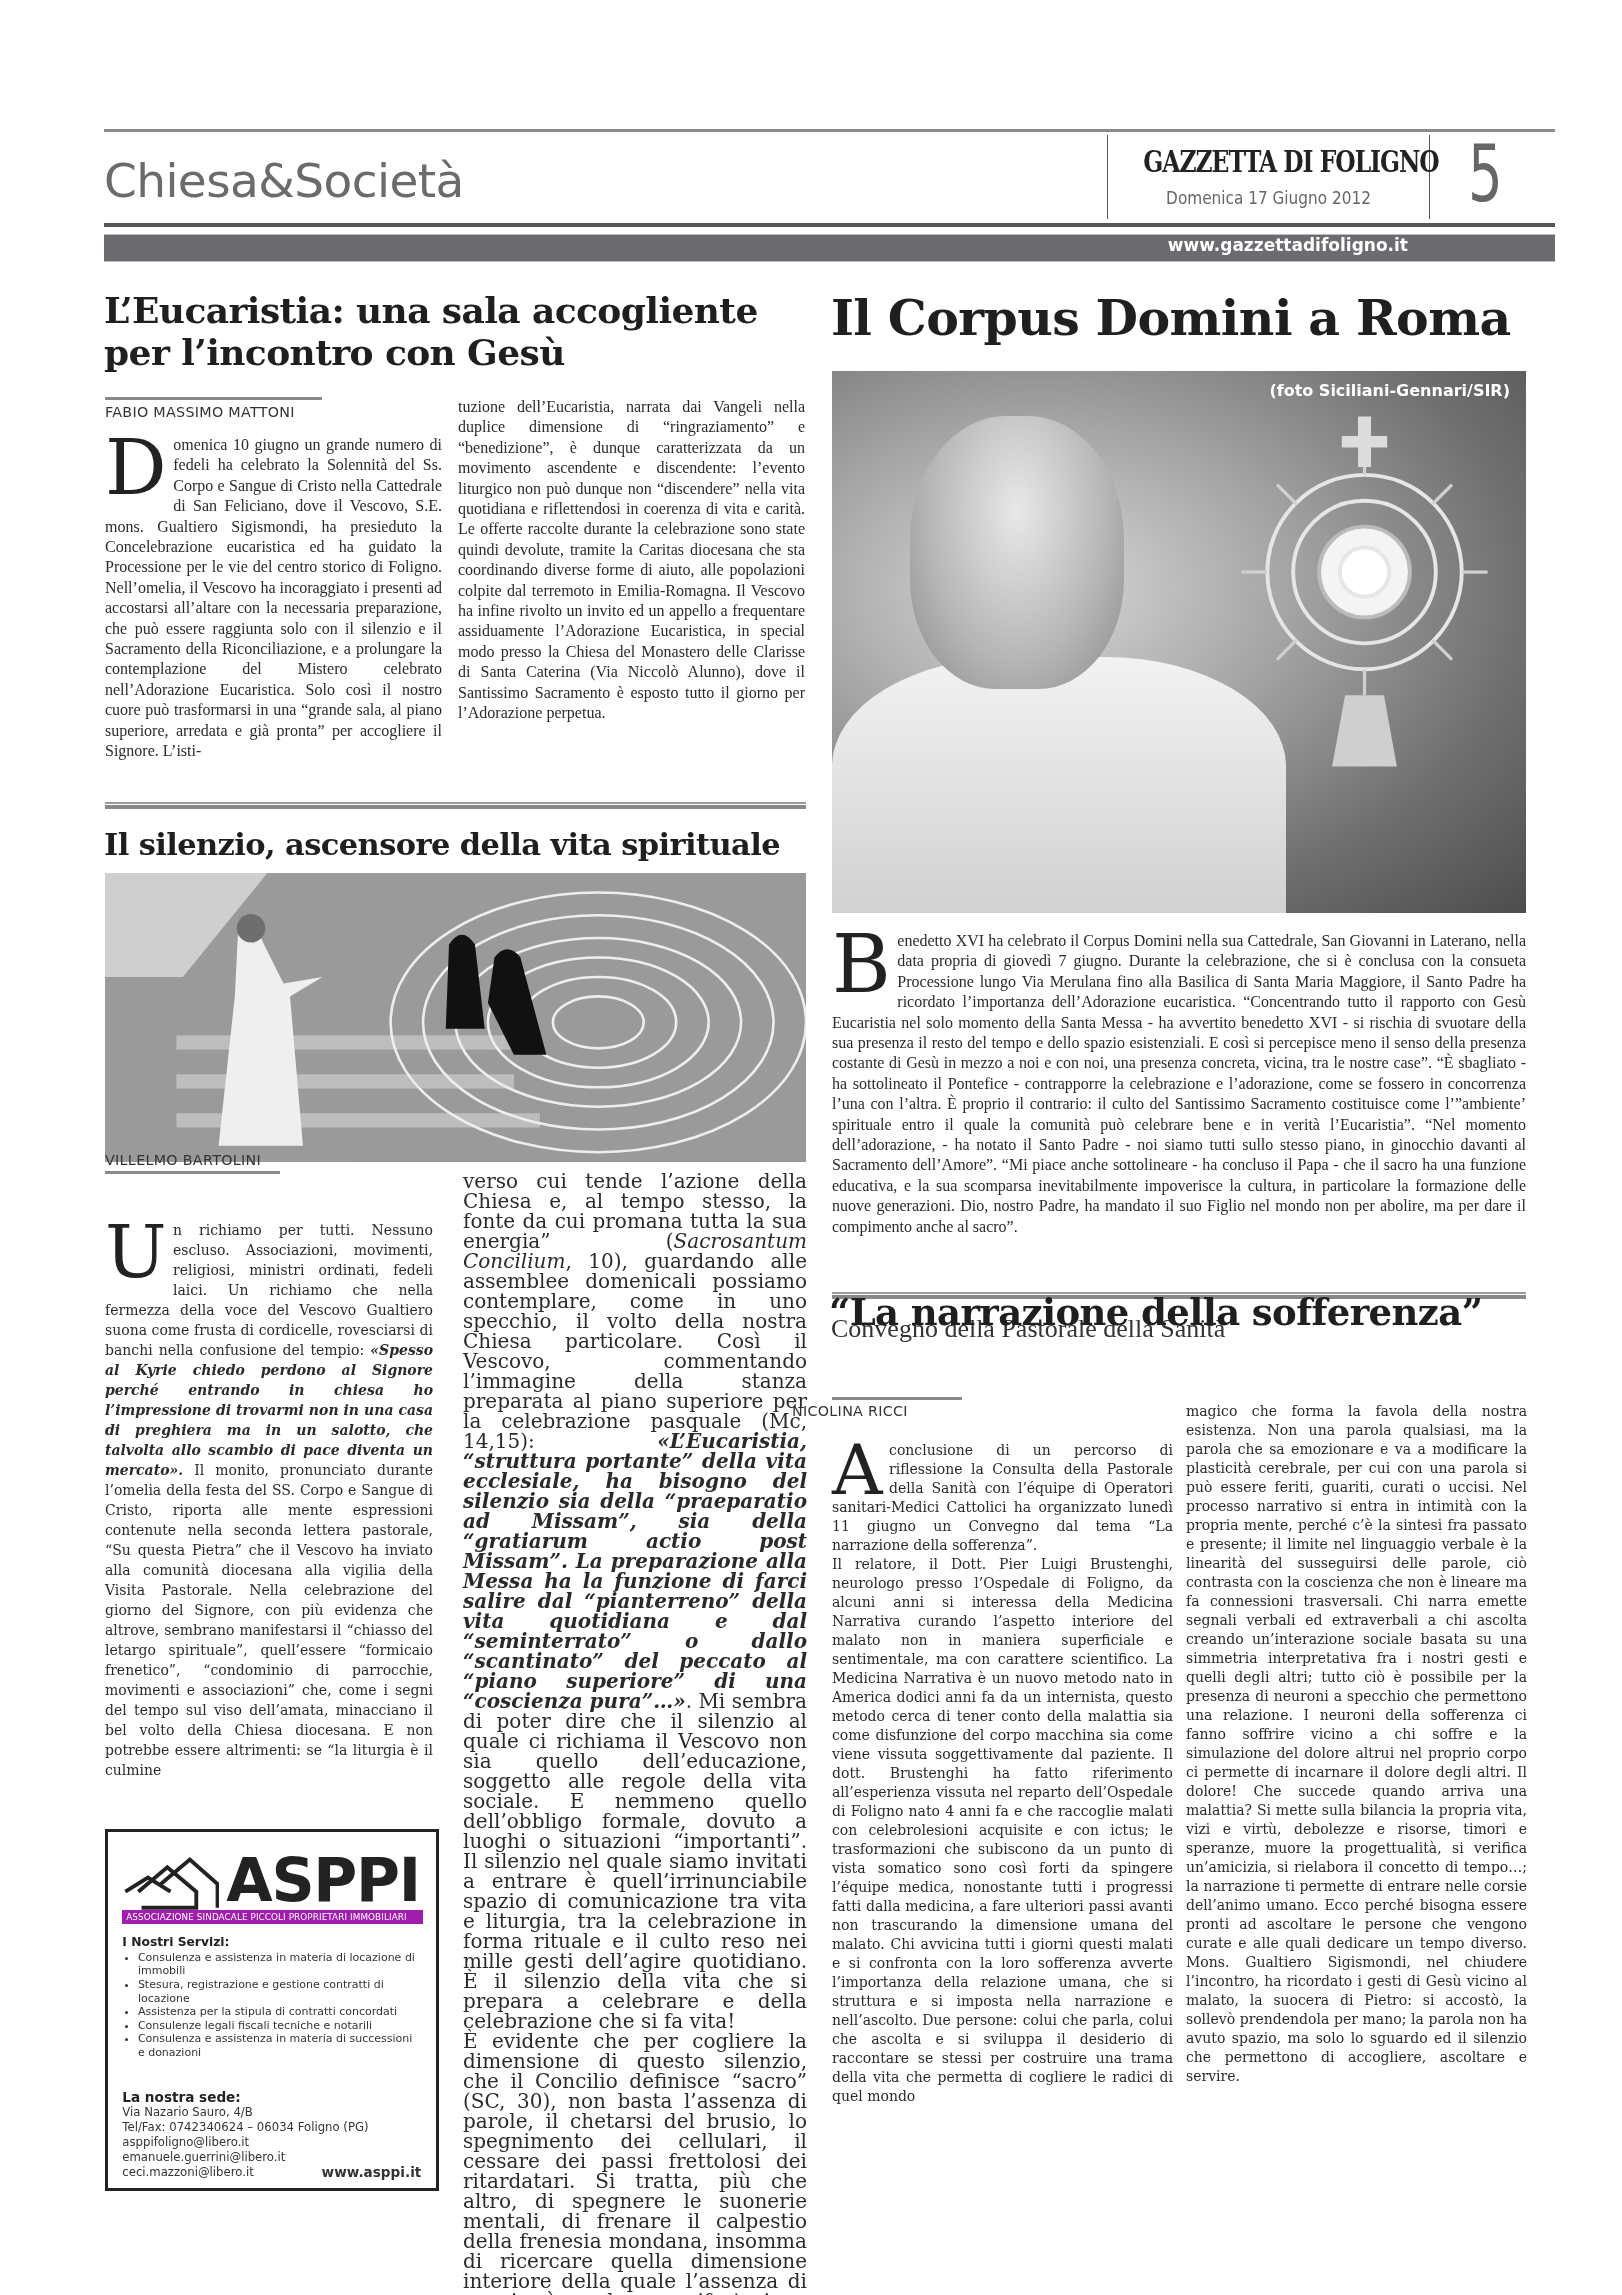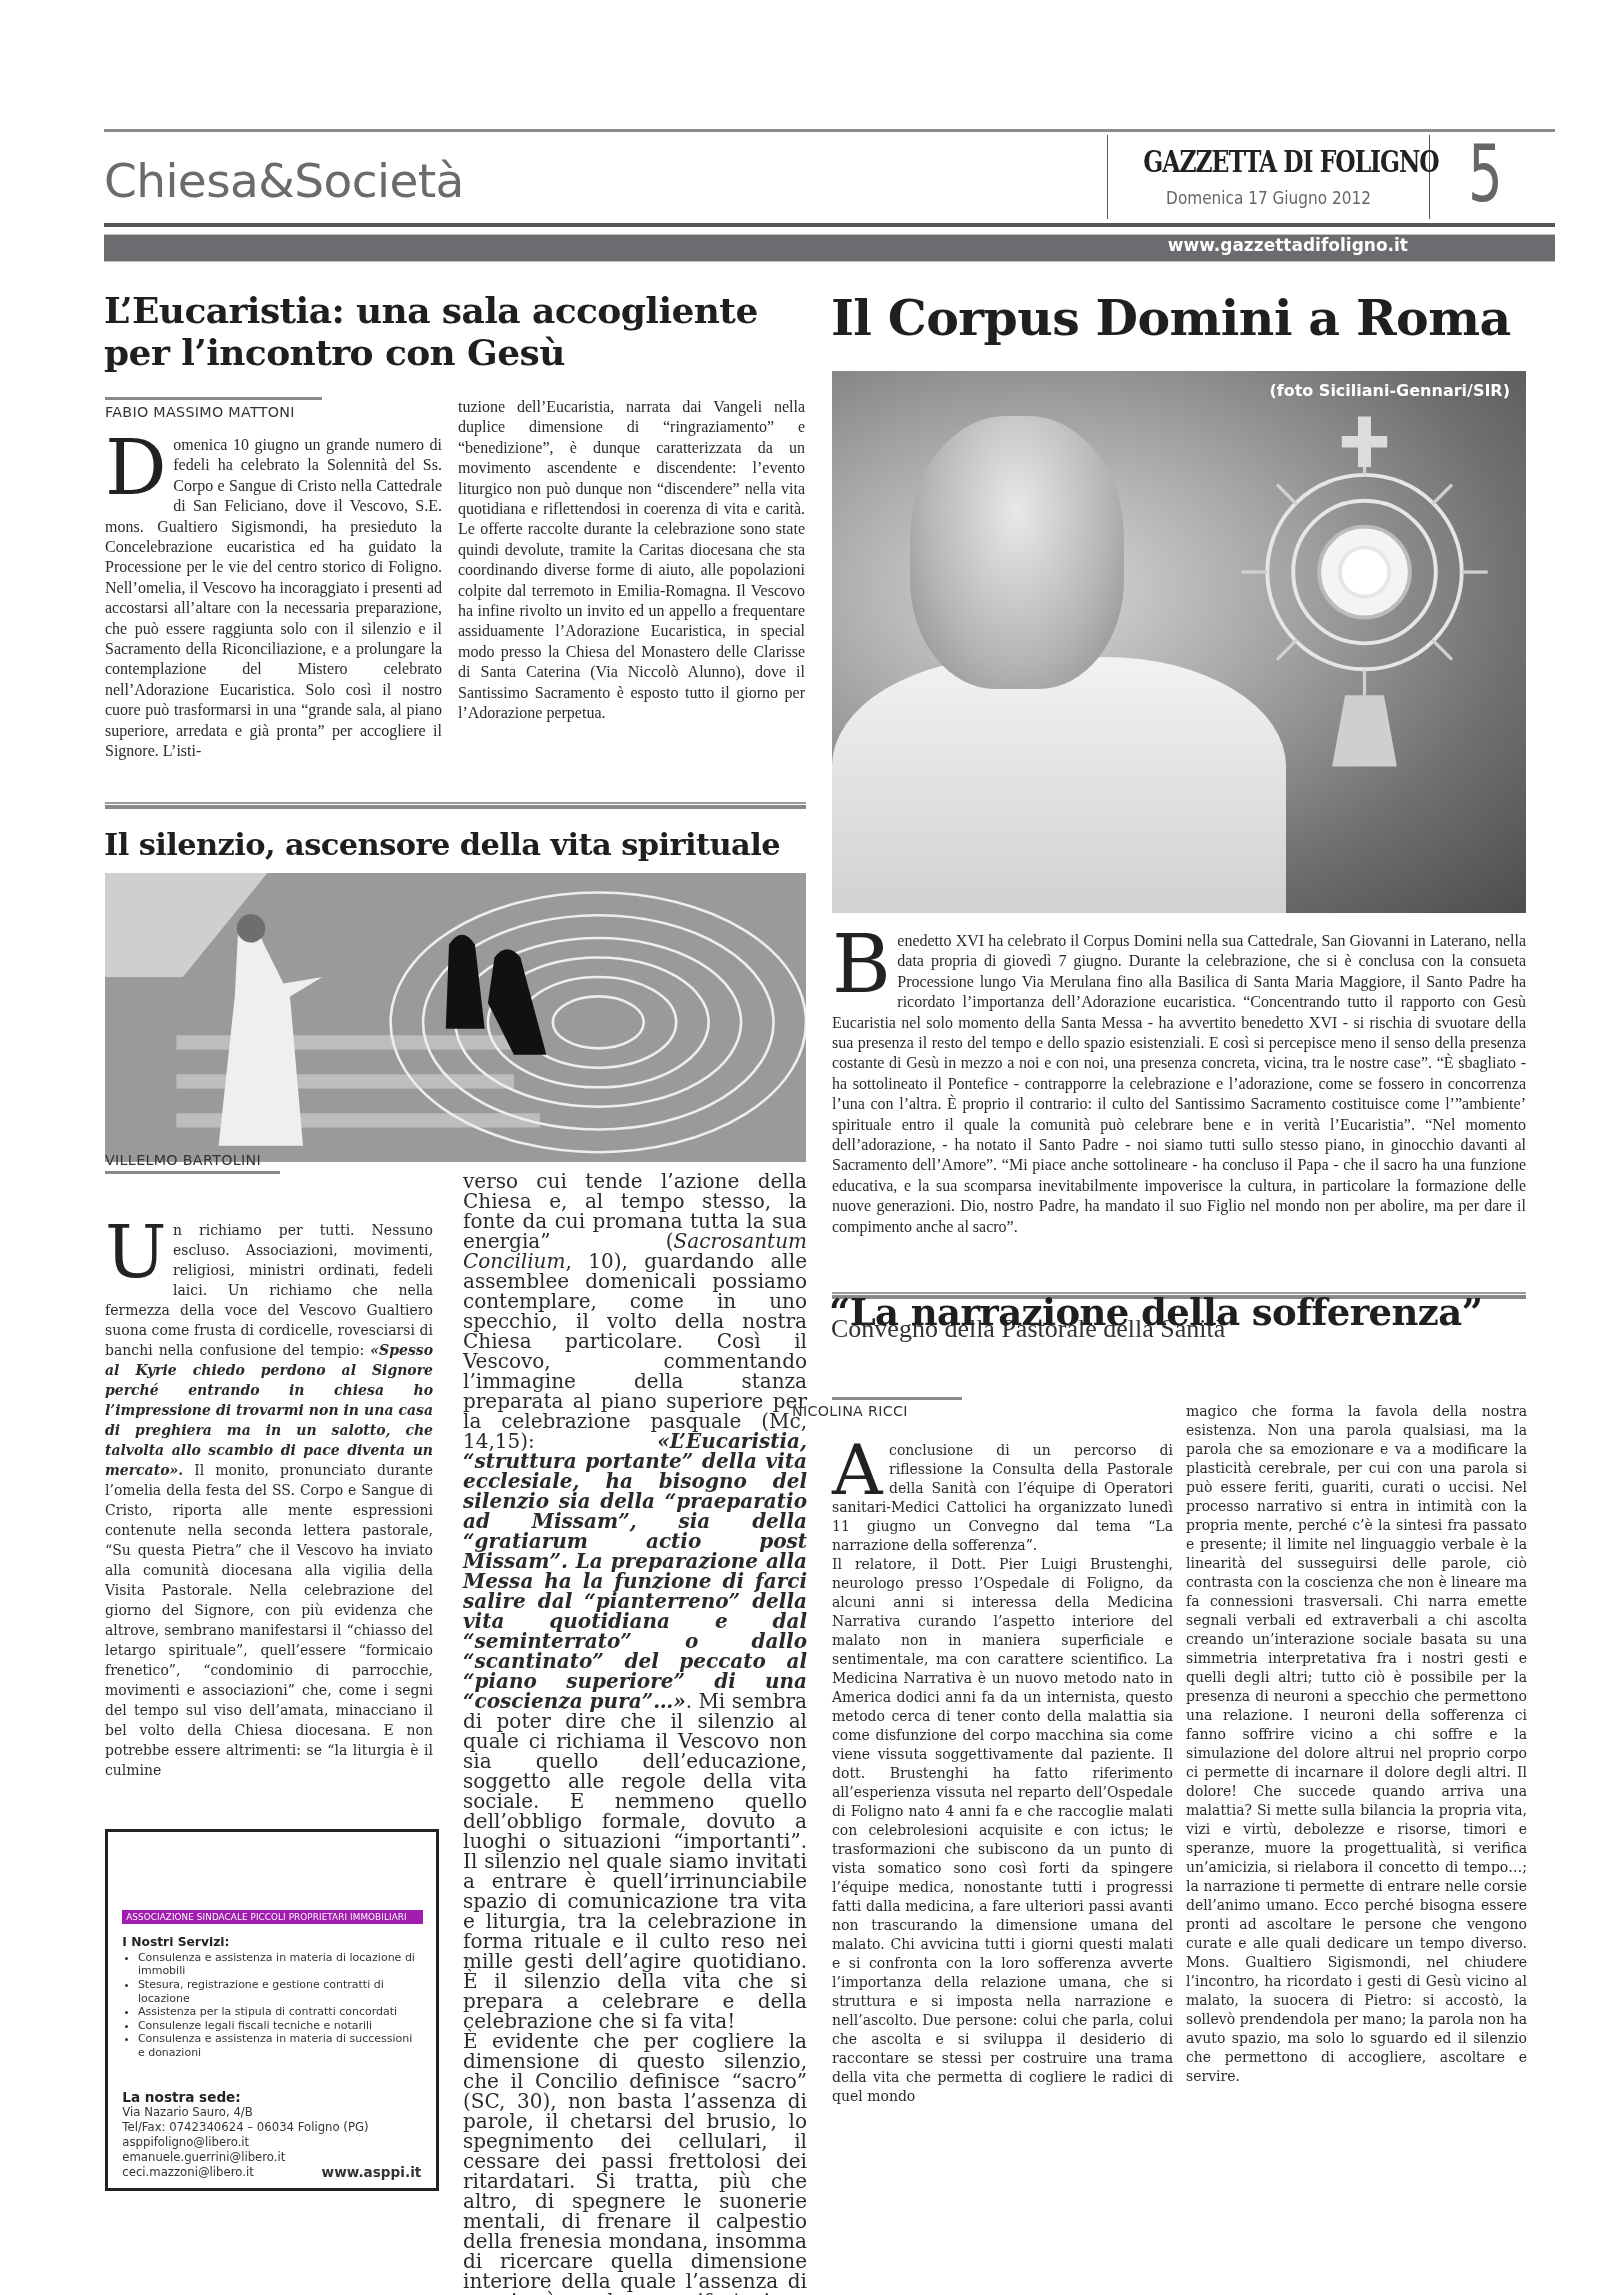--- a/index.html
+++ b/index.html
@@ -133,20 +133,30 @@
 <div class="abs col col-tight" style="left:105px; top:1220px; width:328px; font-family:'DejaVu Serif', serif; font-size:14px; line-height:20px;">
   <span class="dropcap" style="font-size:73px; line-height:58px;">U</span>
   <span>n richiamo per tutti. Nessuno escluso. Associazioni, movimenti, religiosi, ministri ordinati, fedeli laici. Un richiamo che nella fermezza della voce del Vescovo Gualtiero suona come frusta di cordicelle, rovesciarsi di banchi nella confusione del tempio: </span><span class="bi">«Spesso al Kyrie chiedo perdono al Signore perché entrando in chiesa ho l’impressione di trovarmi non in una casa di preghiera ma in un salotto, che talvolta allo scambio di pace diventa un mercato».</span><span> Il monito, pronunciato durante l’omelia della festa del SS. Corpo e Sangue di Cristo, riporta alle mente espressioni contenute nella seconda lettera pastorale, “Su questa Pietra” che il Vescovo ha inviato alla comunità diocesana alla vigilia della Visita Pastorale. Nella celebrazione del giorno del Signore, con più evidenza che altrove, sembrano manifestarsi il “chiasso del letargo spirituale”, quell’essere “formicaio frenetico”, “condominio di parrocchie, movimenti e associazioni” che, come i segni del tempo sul viso dell’amata, minacciano il bel volto della Chiesa diocesana. E non potrebbe essere altrimenti: se “la liturgia è il culmine</span>
 </div>
 <div class="abs col col-tight" style="left:463px; top:1171px; width:344px; font-family:'DejaVu Serif', serif; font-size:20px; line-height:20px;">
   <span>verso cui tende l’azione della Chiesa e, al tempo stesso, la fonte da cui promana tutta la sua energia” (</span><span class="it">Sacrosantum Concilium</span><span>, 10), guardando alle assemblee domenicali possiamo contemplare, come in uno specchio, il volto della nostra Chiesa particolare. Così il Vescovo, commentando l’immagine della stanza preparata al piano superiore per la celebrazione pasquale (Mc, 14,15): </span><span class="bi">«L’Eucaristia, “struttura portante” della vita ecclesiale, ha bisogno del silenzio sia della “praeparatio ad Missam”, sia della “gratiarum actio post Missam”. La preparazione alla Messa ha la funzione di farci salire dal “pianterreno” della vita quotidiana e dal “seminterrato” o dallo “scantinato” del peccato al “piano superiore” di una “coscienza pura”…»</span><span>. Mi sembra di poter dire che il silenzio al quale ci richiama il Vescovo non sia quello dell’educazione, soggetto alle regole della vita sociale. E nemmeno quello dell’obbligo formale, dovuto a luoghi o situazioni “importanti”. Il silenzio nel quale siamo invitati a entrare è quell’irrinunciabile spazio di comunicazione tra vita e liturgia, tra la celebrazione in forma rituale e il culto reso nei mille gesti dell’agire quotidiano. È il silenzio della vita che si prepara a celebrare e della celebrazione che si fa vita!</span>
   <p>È evidente che per cogliere la dimensione di questo silenzio, che il Concilio definisce “sacro” (SC, 30), non basta l’assenza di parole, il chetarsi del brusio, lo spegnimento dei cellulari, il cessare dei passi frettolosi dei ritardatari. Si tratta, più che altro, di spegnere le suonerie mentali, di frenare il calpestio della frenesia mondana, insomma di ricercare quella dimensione interiore della quale l’assenza di suoni è solo manifestazione percepibile. Senza l’ascensore del silenzio interiore, l’unico motore capace di portarci ai piani alti della partecipazione spirituale, le nostre liturgie rischiano di trasformarsi in sacre rappresentazioni e le nostre processioni in sfilate fuori moda. È un richiamo per tutti. Io lo sento per me.</p>
 </div>
 
 <div class="abs ad-box">
+  <div style="position:absolute; left:14.3px; top:13px; width:299px; height:78px;">
+    <svg width="97" height="58" viewBox="0 0 150 90" style="position:absolute; left:0; top:7.8px;">
+      <g fill="none" stroke="#222" stroke-width="6">
+        <path d="M5 60 L40 38 L75 60"></path>
+        <path d="M25 60 L70 22 L115 60 L115 85 L30 85"></path>
+        <path d="M60 48 L105 10 L148 48 L148 85"></path>
+      </g>
+    </svg>
+    <div class="ad-logo-text" style="position:absolute; left:104px; top:0;">ASPPI</div>
+  </div>
   <div class="ad-sub" style="position:absolute; left:14.3px; top:78px; width:293px;">ASSOCIAZIONE SINDACALE PICCOLI PROPRIETARI IMMOBILIARI</div>
   <div class="ad-body" style="position:absolute; left:14.3px; top:104px; width:299px;">
     <div class="ad-h">I Nostri Servizi:</div>
     <ul>
       <li>Consulenza e assistenza in materia di locazione di immobili</li>
       <li>Stesura, registrazione e gestione contratti di locazione</li>
       <li>Assistenza per la stipula di contratti concordati</li>
       <li>Consulenze legali fiscali tecniche e notarili</li>
       <li>Consulenza e assistenza in materia di successioni e donazioni</li>
     </ul>

